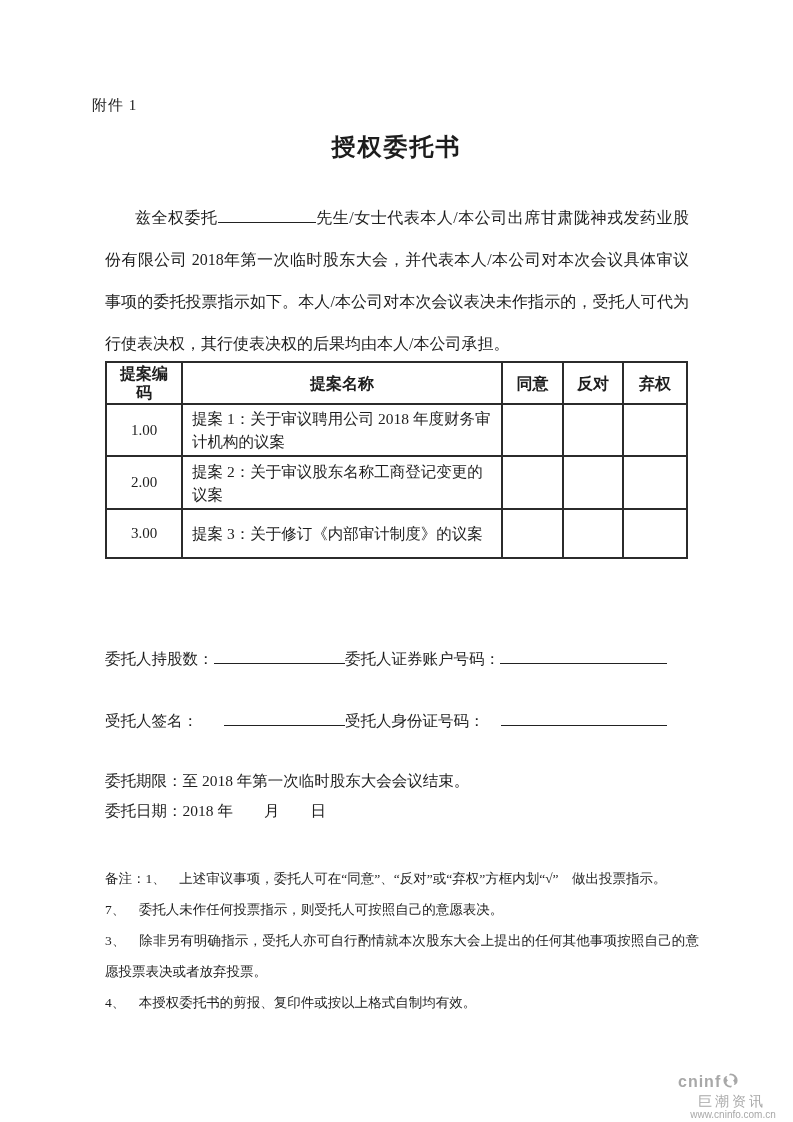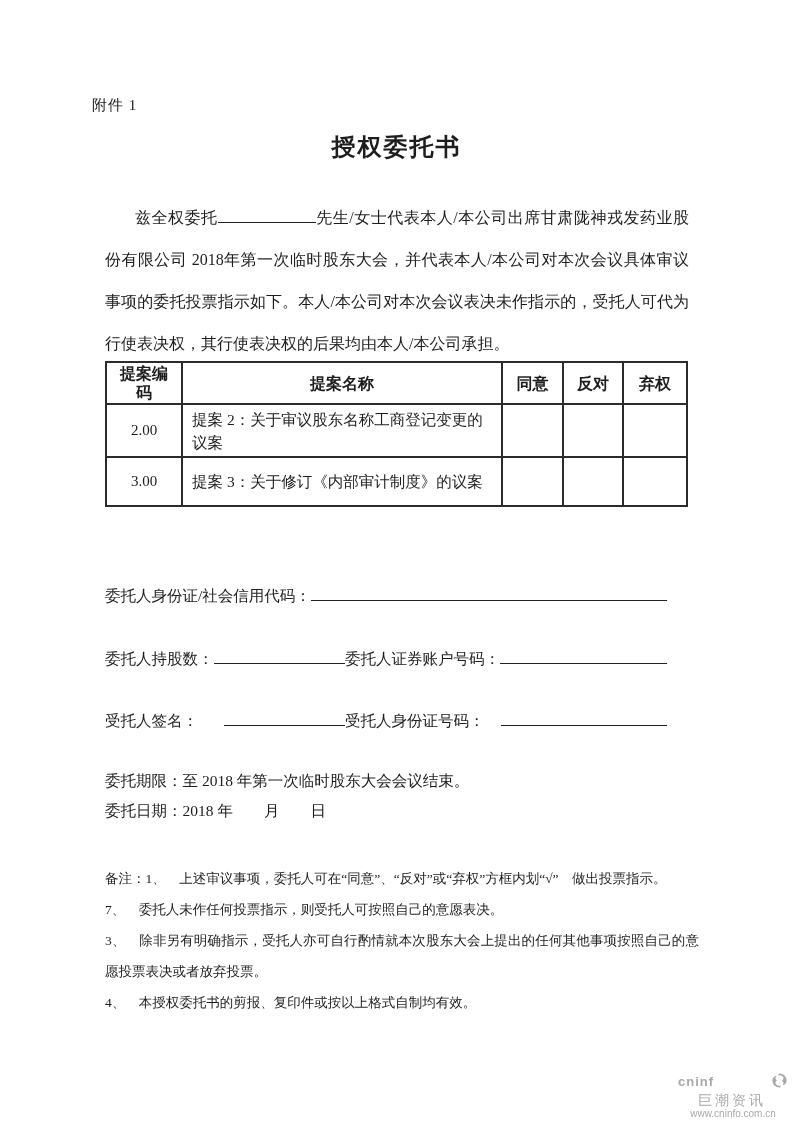--- a/index.html
+++ b/index.html
@@ -80,23 +80,23 @@
   .notes {
     position: absolute; left: 105px; top: 863px; width: 594px;
     font-size: 13.5px; line-height: 31px; text-align: justify;
   }
   .note-item { }
 
   .footer-logo {
     position: absolute; right: 5px; top: 1072px; width: 110px;
     color: #a8a8a8; text-align: right; line-height: 1;
   }
-  .logo-line { font-size: 13px; font-weight: bold; letter-spacing: 1px;
+  .logo-line { font-size: 16px; font-weight: bold; letter-spacing: 1px;
     font-family: "Liberation Sans", sans-serif; display: flex;
-    align-items: center; justify-content: space-between; gap: 1px; }
+    align-items: center; justify-content: flex-start; gap: 1px; }
   .logo-caption { font-size: 14px; letter-spacing: 3px; margin: 2px 22px 2px 0;
     font-family: "Liberation Sans", sans-serif; }
   .logo-url { font-size: 10px; font-family: "Liberation Sans", sans-serif; text-align: center; }
   .swirl { display: inline-block; }
 </style>
 </head>
 <body>
 
 <div class="page">
 
@@ -115,42 +115,45 @@
         <col class="c-abstain">
     </colgroup>
     <tbody>
         <tr class="hdr">
       <th>提案编码</th>
       <th>提案名称</th>
       <th>同意</th>
       <th>反对</th>
       <th>弃权</th>
     </tr>
+    <tr class="row-1">
+      <td class="code">1.00</td>
+      <td class="name">提案 1：关于审议聘用公司 2018 年度财务审计机构的议案</td>
+      <td class="vote"></td>
+      <td class="vote"></td>
+      <td class="vote"></td>
+    </tr>
     <tr class="row-2">
       <td class="code">2.00</td>
       <td class="name">提案 2：关于审议股东名称工商登记变更的议案</td>
       <td class="vote"></td>
       <td class="vote"></td>
       <td class="vote"></td>
     </tr>
     <tr class="row-3">
       <td class="code">3.00</td>
       <td class="name">提案 3：关于修订《内部审计制度》的议案</td>
       <td class="vote"></td>
       <td class="vote"></td>
       <td class="vote"></td>
     </tr>
   </tbody>
     </table>
 
   <div class="sig-row sig-1">
-    <span class="grp-right">
-      <span class="lbl">委托人身份证/社会信用代码：</span>
-      <span class="fill"></span>
-    </span>
   </div>
 
   <div class="sig-row sig-3">
     <span class="grp-left">
       <span class="lbl">受托人签名：</span>
       <span class="fill"></span>
     </span>
     <span class="grp-right">
       <span class="lbl">受托人身份证号码：</span>
       <span class="fill"></span>

